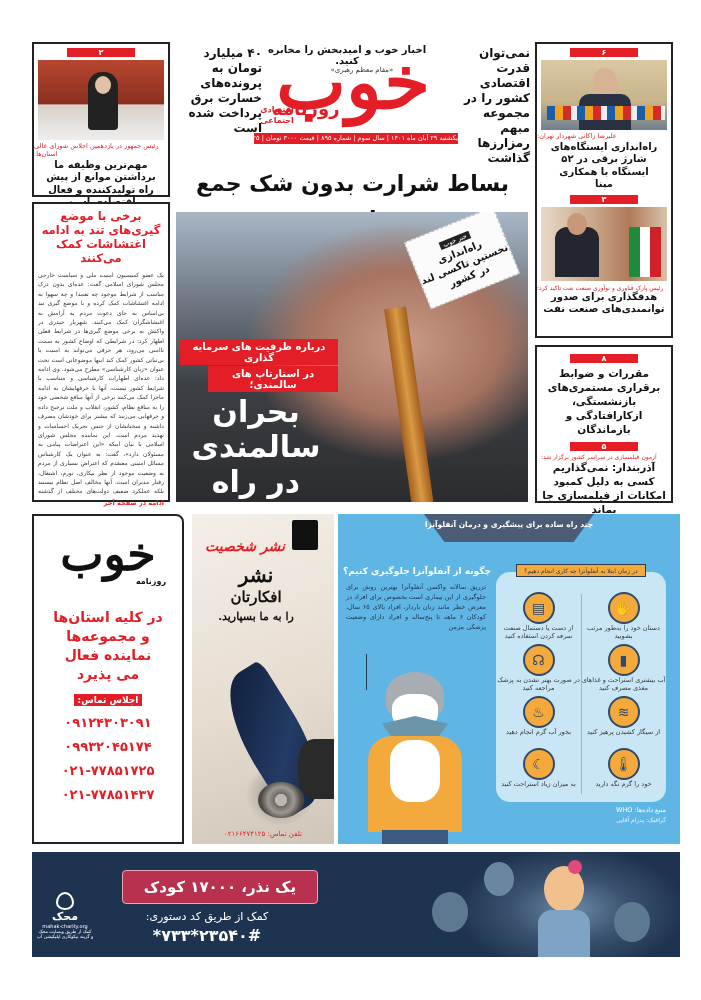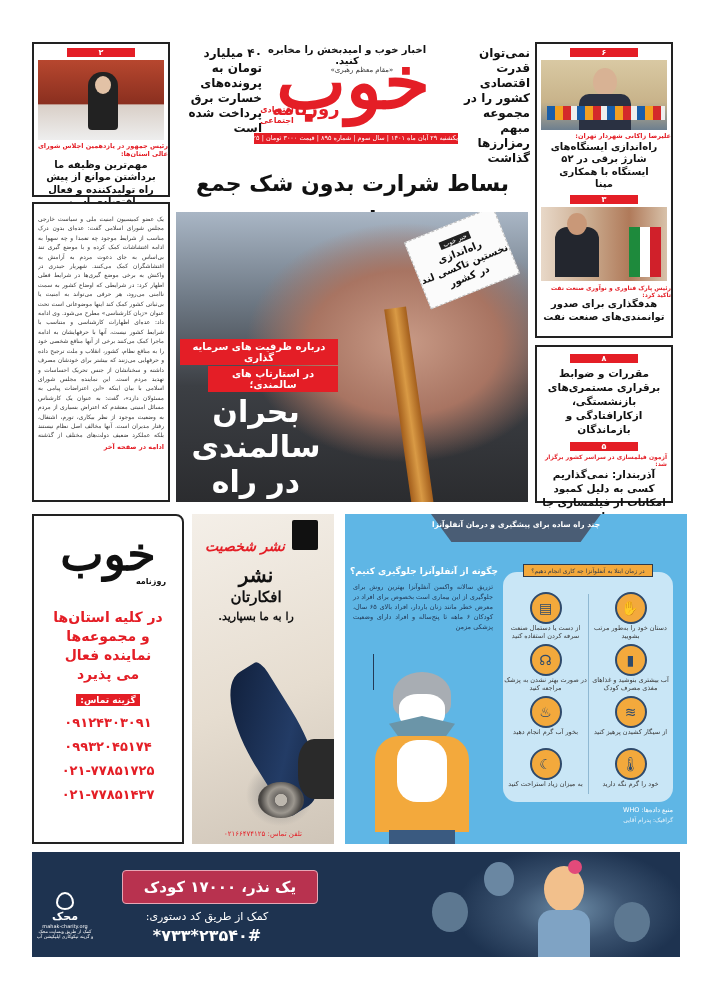--- a/index.html
+++ b/index.html
@@ -6,21 +6,21 @@
   html, body { width: 701px; height: 1000px; background: #ffffff; overflow: hidden; }
   body { font-family: "DejaVu Sans", sans-serif; color: #111; position: relative; }
 
   .page { position: absolute; left: 0; top: 0; width: 701px; height: 1000px; }
 
   .abs { position: absolute; }
   .box { border: 2px solid #222; background: #fff; }
   .redbar { background: #e41e26; color: #fff; text-align: center; font-size: 8px; line-height: 9px; font-weight: bold; }
   .red { color: #e41e26; }
   .headline { font-weight: bold; text-align: center; color: #111; line-height: 1.18; }
-  .kicker { color: #e41e26; font-weight: bold; text-align: right; font-size: 7.5px; line-height: 1.2; }
+  .kicker { color: #e41e26; font-weight: normal; text-align: left; font-size: 7.5px; line-height: 1.2; }
 
   
   .masthead-logo { font-family: "DejaVu Serif", serif; color: #e41e26; font-weight: bold; }
   .dateline { background: #e41e26; color: #fff; font-size: 6.5px; line-height: 10px; text-align: center; white-space: nowrap; overflow: hidden; }
 
   
   .photo { overflow: hidden; }
   .photo-raisi { background: linear-gradient(180deg,#b7472f 0%,#8a2f1f 55%,#d9cfc7 56%,#eee 100%); }
   .photo-zakani { background: linear-gradient(180deg,#d9c9a3 0%,#c8b38a 60%,#6d7f8f 100%); }
   .photo-nafte { background: linear-gradient(90deg,#e8d8c8 0%,#c9a98c 40%,#b07a5a 70%,#d8c2aa 100%); }
@@ -28,21 +28,21 @@
   .hands { background:
       radial-gradient(ellipse 60% 55% at 65% 45%, #c89a86 0%, #a87462 45%, rgba(60,60,60,0) 75%),
       linear-gradient(180deg,#a9b6c5 0%,#6f7a86 30%,#3c3f44 60%,#2b2c2f 100%); }
   .cane { background: linear-gradient(90deg,#a35e1c,#d99a45,#a35e1c); }
 
   .ad-quill { background:
       radial-gradient(ellipse 30% 12% at 62% 85%, #8c8a88 0%, rgba(0,0,0,0) 80%),
       linear-gradient(160deg,#f4efe8 0%,#e6ddd0 55%,#cfc5b8 100%); }
   .quill-feather { background: linear-gradient(135deg,#0d1a33,#233c66 60%,#101e38); border-radius: 60% 10% 60% 10%; transform: rotate(-32deg); }
 
-  .flu { background: #5fb6e5; margin-left: 7px; }
+  .flu { background: #5fb6e5; }
   .flu-panel { background: #c9e6f6; border-radius: 14px; }
   .flu-circle { width: 46px; height: 46px; border-radius: 50%; background: #f3a93c; border: 2px solid #2f4a6b; display: flex; align-items: center; justify-content: center; font-size: 20px; color: #2f4a6b; }
   .flu-label { font-size: 6.5px; color: #3a3a3a; text-align: center; line-height: 1.3; }
 
   .mahak { background: #1e3350; color: #fff; }
   .mahak-kids { background: radial-gradient(ellipse 40% 60% at 62% 55%, #6b8aa5 0%, #3b5370 50%, #1e3350 100%); }
 </style>
 </head>
 <body>
 
@@ -104,20 +104,21 @@
     <div class="redbar" style="margin:4px auto 3px; width:68px;">۲</div>
     <div class="photo photo-raisi" style="margin:0 4px; height:80px; position:relative;">
       <div class="abs" style="left:50px; top:12px; width:30px; height:58px; background:#222; border-radius:14px 14px 4px 4px;"></div>
       <div class="abs" style="left:57px; top:16px; width:16px; height:18px; background:#e2c2a6; border-radius:50%;"></div>
     </div>
     <div class="kicker" style="margin-top:3px; font-size:6.5px;">رئیس جمهور در یازدهمین اجلاس شورای عالی استان‌ها:</div>
     <div class="headline" style="font-size:10px; line-height:12.5px; padding:0 3px;">مهم‌ترین وظیفه ما برداشتن موانع از پیش راه تولیدکننده و فعال اقتصادی است</div>
   </div>
 
   <div class="abs box" style="left:32px; top:202px; width:138px; height:300px; padding:5px 4px;">
+    <div class="headline red" style="font-size:11.5px; line-height:14px; color:#e41e26;">برخی با موضع گیری‌های تند به ادامه اغتشاشات کمک می‌کنند</div>
     <div style="font-size:5.9px; line-height:9.4px; color:#333; text-align:justify; margin-top:6px; height:226px; overflow:hidden;">یک عضو کمیسیون امنیت ملی و سیاست خارجی مجلس شورای اسلامی گفت: عده‌ای بدون درک مناسب از شرایط موجود چه تعمدا و چه سهوا به ادامه اغتشاشات کمک کرده و با موضع گیری تند بی‌اساس به جای دعوت مردم به آرامش به اغتشاشگران کمک می‌کنند. شهریار حیدری در واکنش به برخی موضع گیری‌ها در شرایط فعلی اظهار کرد: در شرایطی که اوضاع کشور به سمت ناامنی می‌رود، هر حرفی می‌تواند به امنیت یا بی‌ثباتی کشور کمک کند اینها موضوعاتی است تحت عنوان «زبان کارشناسی» مطرح می‌شود. وی ادامه داد: عده‌ای اظهارات کارشناسی و متناسب با شرایط کشور نیست، آنها با حرفهایشان به ادامه ماجرا کمک می‌کنند برخی از آنها منافع شخصی خود را به منافع نظام، کشور، انقلاب و ملت ترجیح داده و حرفهایی می‌زنند که بیشتر برای خودشان مصرف داشته و سخنانشان از جنس تحریک احساسات و تهدید مردم است. این نماینده مجلس شورای اسلامی با بیان اینکه «این اعتراضات پیامی به مسئولان دارد»، گفت: به عنوان یک کارشناس مسائل امنیتی معتقدم که اعتراض بسیاری از مردم به وضعیت موجود از نظر بیکاری، تورم، اشتغال، رفتار مدیران است. آنها مخالف اصل نظام نیستند بلکه عملکرد ضعیف دولت‌های مختلف از گذشته تاکنون باعث اعتراض آنها شده است...</div>
     <div style="font-size:6.5px; color:#e41e26; font-weight:bold; margin-top:2px;">ادامه در صفحه آخر</div>
   </div>
 
   <div class="abs box" style="left:535px; top:42px; width:138px; height:296px;">
     <div>
       <div class="redbar" style="margin:4px auto 3px; width:68px;">۶</div>
       <div class="photo photo-zakani" style="margin:0 4px; height:70px; position:relative;">
         <div class="abs" style="left:52px; top:8px; width:24px; height:28px; background:#d8b294; border-radius:50%;"></div>
         <div class="abs" style="left:38px; top:34px; width:52px; height:36px; background:#2a3142; border-radius:10px 10px 0 0;"></div>
@@ -155,21 +156,21 @@
     <div style="position:relative; height:60px;">
       <span style="font-family:'DejaVu Serif',serif; font-size:46px; font-weight:bold; color:#111; line-height:56px;">خوب</span>
       <span style="position:absolute; right:16px; bottom:0; font-size:8px; font-weight:bold;">روزنامه</span>
     </div>
     <div style="color:#e41e26; font-weight:bold; font-size:14px; line-height:19px; margin-top:22px;">
       <div>در کلیه استان‌ها</div>
       <div>و مجموعه‌ها</div>
       <div>نماینده فعال</div>
       <div>می پذیرد</div>
     </div>
-    <div style="display:inline-block; background:#e41e26; color:#fff; font-size:9px; font-weight:bold; padding:1px 4px; margin-top:10px;">گزینه تماس:</div>
+    <div style="display:inline-block; background:#e41e26; color:#fff; font-size:9px; font-weight:bold; padding:1px 4px; margin-top:10px;">اجلاس تماس:</div>
     <div style="color:#e41e26; font-weight:bold; font-size:13px; line-height:24px; margin-top:4px; direction:ltr;">
       <div>۰۹۱۲۴۳۰۳۰۹۱</div>
       <div>۰۹۹۳۲۰۴۵۱۷۴</div>
       <div>۰۲۱-۷۷۸۵۱۷۲۵</div>
       <div>۰۲۱-۷۷۸۵۱۴۳۷</div>
     </div>
   </div>
 
   <div class="abs photo ad-quill" style="left:192px; top:514px; width:142px; height:330px;">
     <div class="abs" style="left:100px; top:6px; width:26px; height:30px; background:#111; border-radius:2px;"></div>
@@ -210,21 +211,21 @@
         <div style="display:flex; flex-direction:column; align-items:center;">
           <div class="flu-circle" style="width:32px;height:32px;font-size:14px;">✋</div>
           <div class="flu-label">دستان خود را به‌طور مرتب بشویید</div>
         </div>
         <div style="display:flex; flex-direction:column; align-items:center;">
           <div class="flu-circle" style="width:32px;height:32px;font-size:14px;">▤</div>
           <div class="flu-label">از دست یا دستمال صنعت سرفه کردن استفاده کنید</div>
         </div>
         <div style="display:flex; flex-direction:column; align-items:center;">
           <div class="flu-circle" style="width:32px;height:32px;font-size:14px;">▮</div>
-          <div class="flu-label">آب بیشتری بنوشید و غذاهای مغذی مصرف کودک</div>
+          <div class="flu-label">آب بیشتری استراحت و غذاهای مغذی مصرف کنید</div>
         </div>
         <div style="display:flex; flex-direction:column; align-items:center;">
           <div class="flu-circle" style="width:32px;height:32px;font-size:14px;">☊</div>
           <div class="flu-label">در صورت بهتر نشدن به پزشک مراجعه کنید</div>
         </div>
         <div style="display:flex; flex-direction:column; align-items:center;">
           <div class="flu-circle" style="width:32px;height:32px;font-size:14px;">≋</div>
           <div class="flu-label">از سیگار کشیدن پرهیز کنید</div>
         </div>
         <div style="display:flex; flex-direction:column; align-items:center;">

